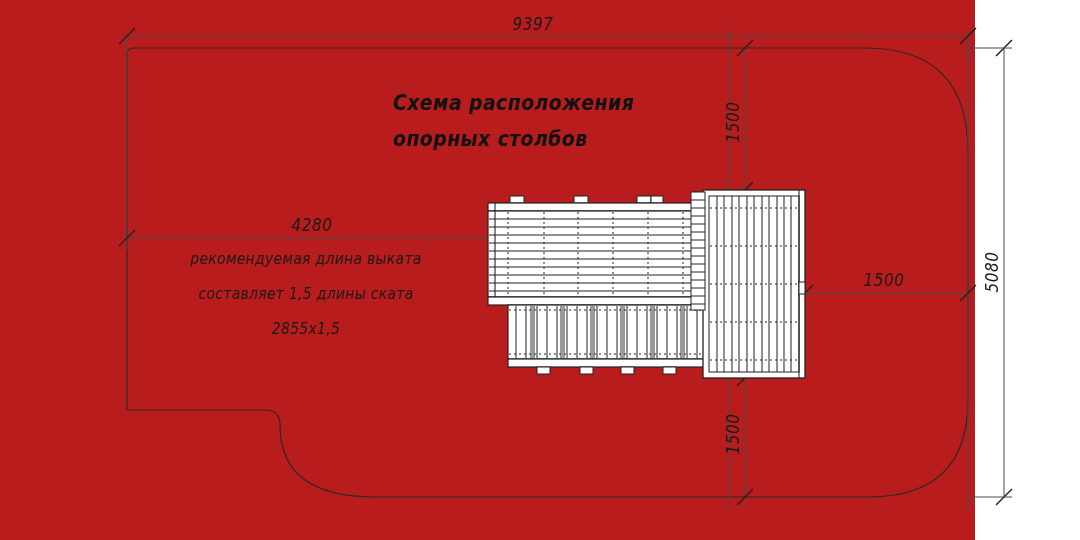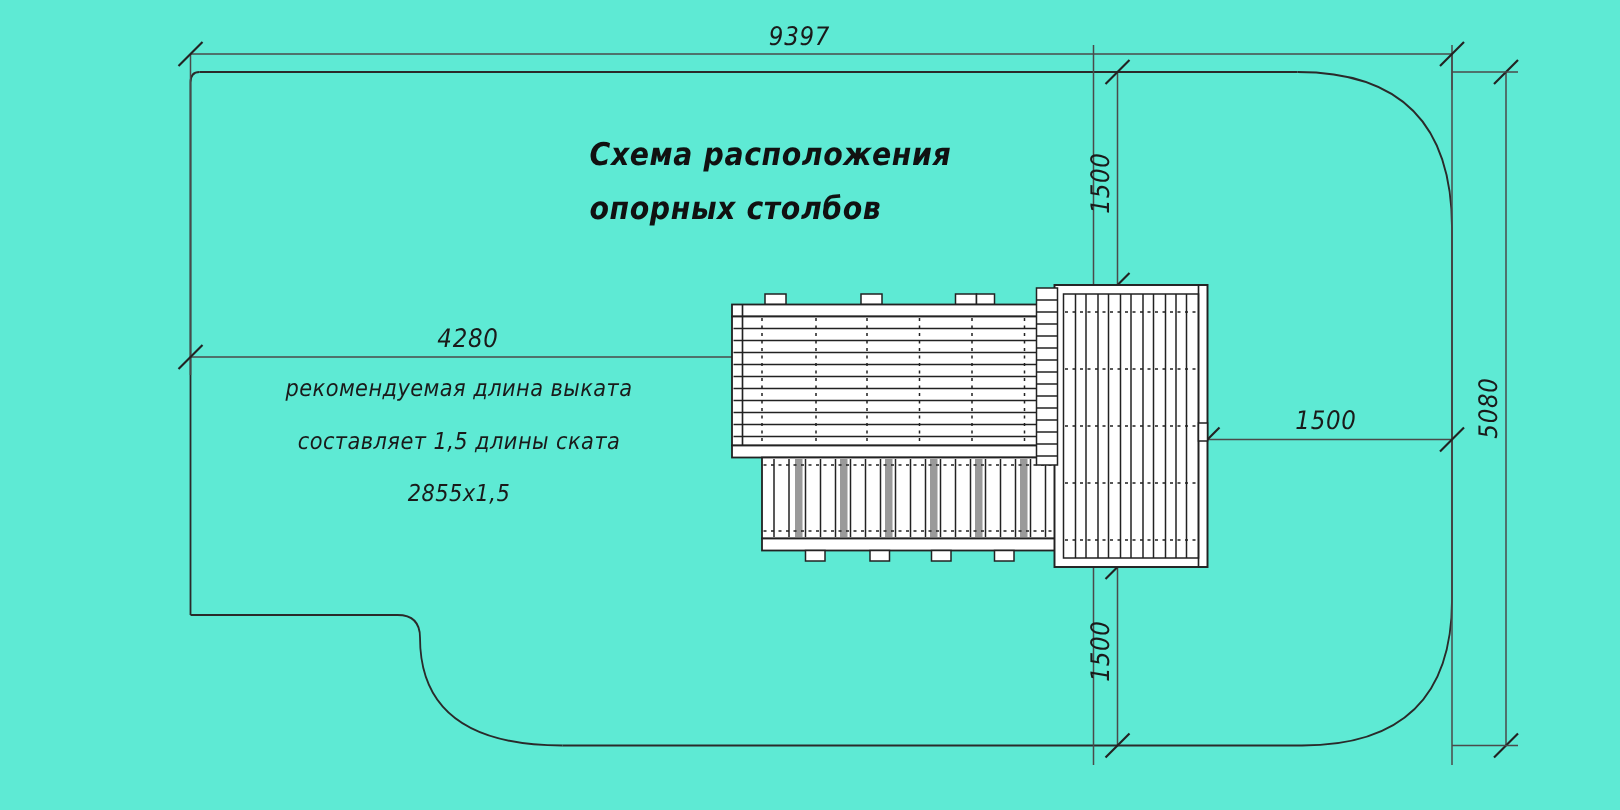--- a/index.html
+++ b/index.html
@@ -1,18 +1,18 @@
 <!DOCTYPE html>
 <html><head>
 <meta charset="utf-8">
 <style>
   html,body{margin:0;padding:0;background:#ffffff;}
   body{width:1080px;height:540px;overflow:hidden;
        font-family:"DejaVu Sans Condensed","DejaVu Sans",sans-serif;}
-  #sheet{position:relative;width:1080px;height:540px;background:#5eead4;}
+  #sheet{position:relative;width:975px;height:540px;background:#b91c1c;}
   svg{display:block;}
   .dimtext{font-family:"DejaVu Sans Condensed","DejaVu Sans",sans-serif;
            font-style:italic;font-size:17px;fill:#1a1a1a;letter-spacing:.5px;}
   .titletext{font-family:"DejaVu Sans Condensed","DejaVu Sans",sans-serif;
              font-style:italic;font-weight:bold;font-size:21px;fill:#111;letter-spacing:.4px;}
   .notetext{font-family:"DejaVu Sans Condensed","DejaVu Sans",sans-serif;
             font-style:italic;font-size:15.5px;fill:#1a1a1a;letter-spacing:.3px;}
 </style>
 </head>
 <body>

